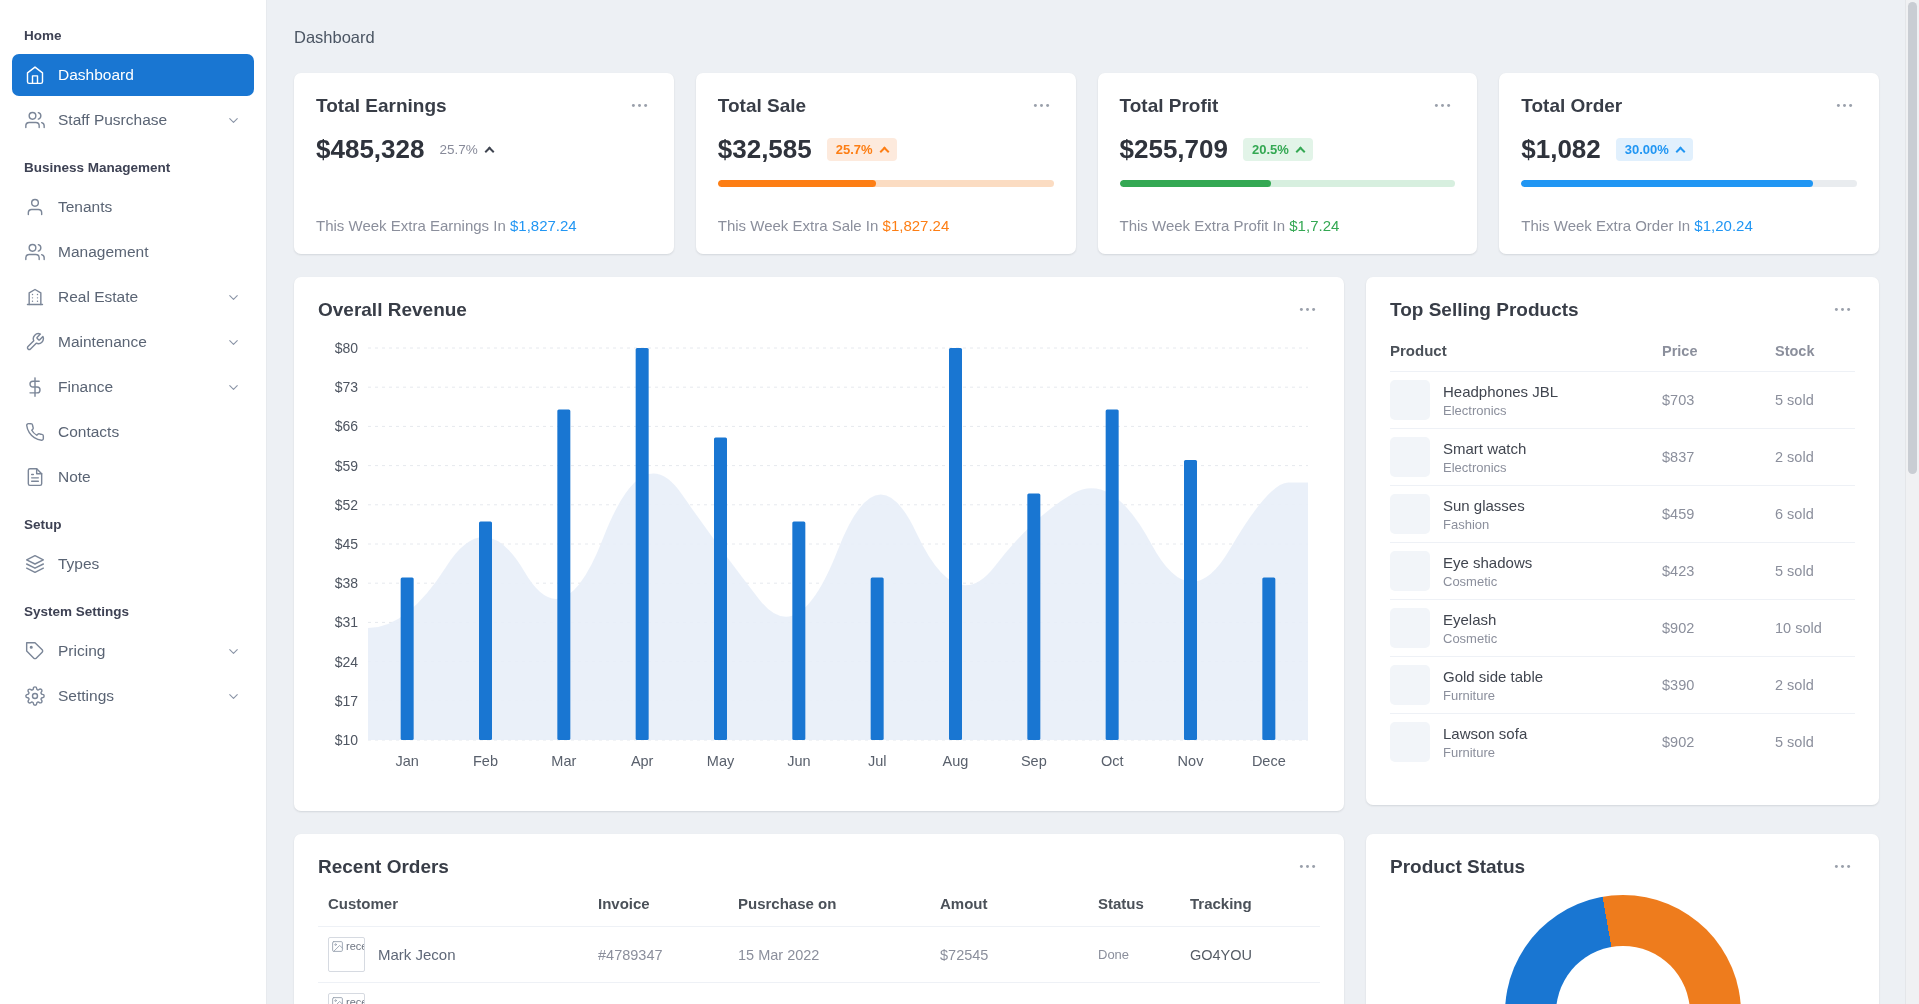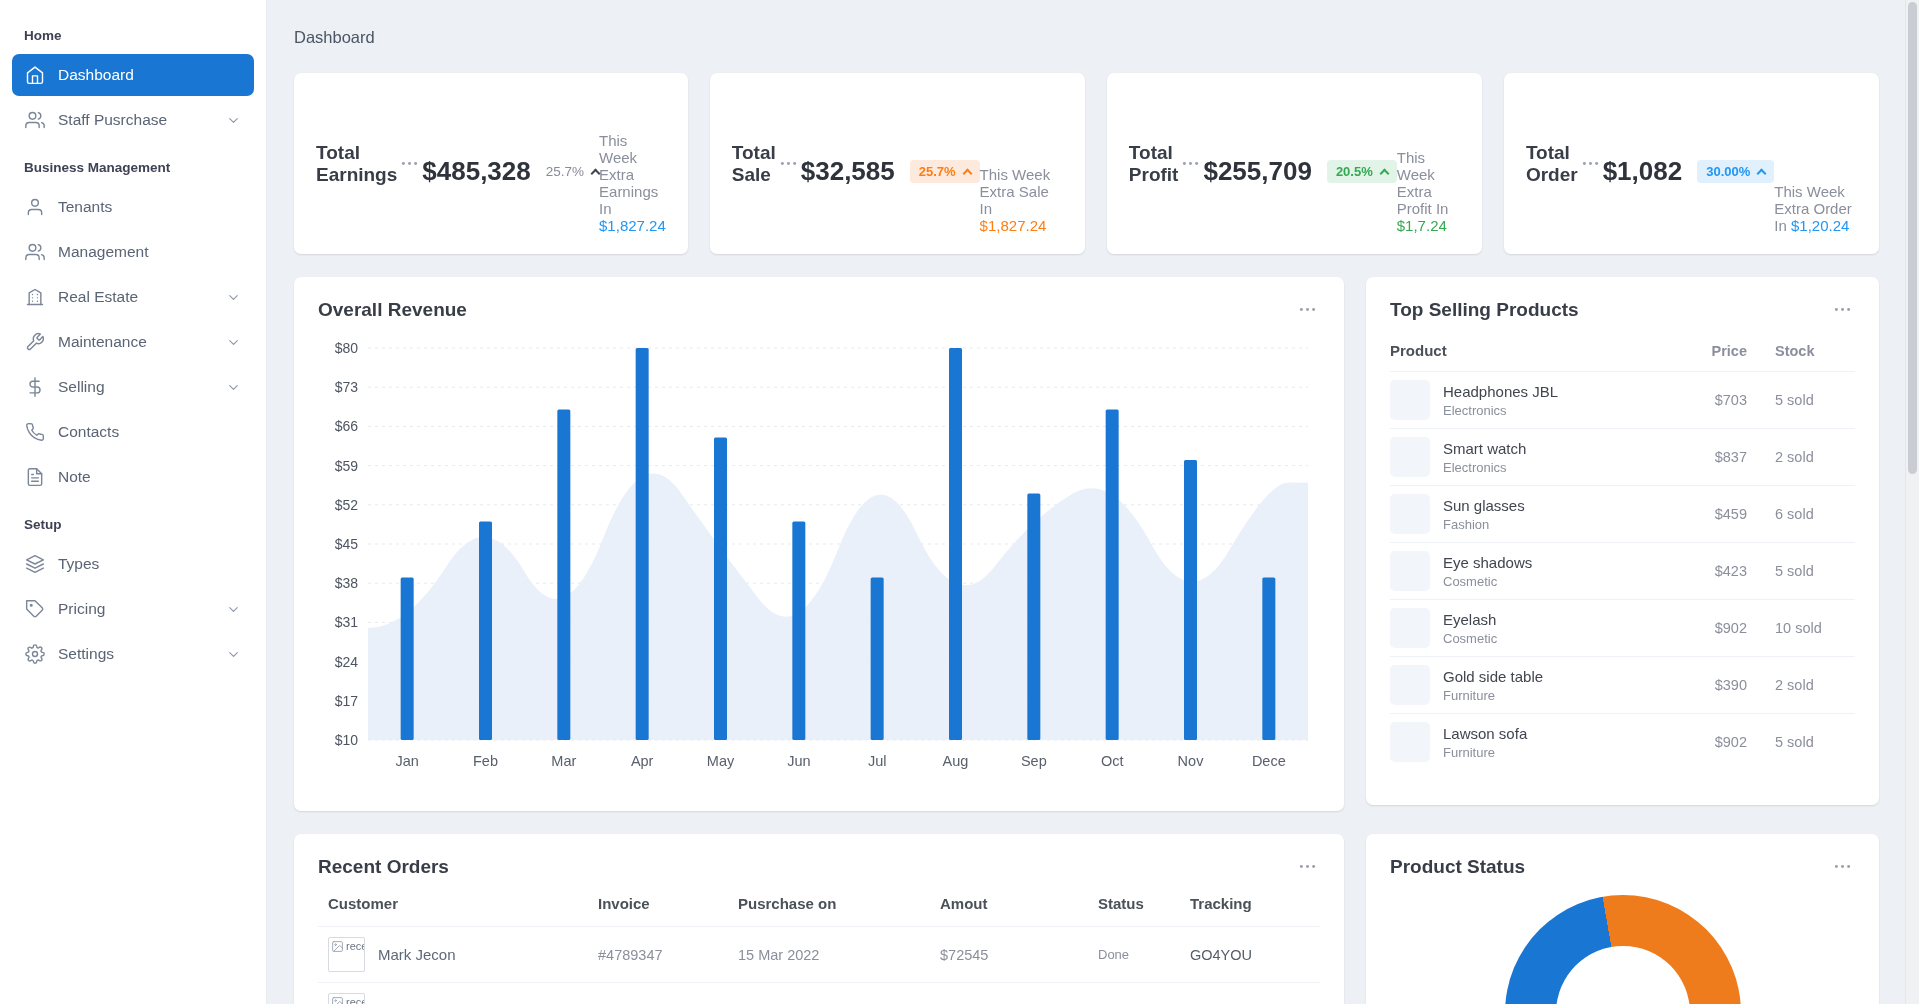--- a/index.html
+++ b/index.html
@@ -22,21 +22,21 @@
   .main{flex:1;padding:20px 26px 0 27px;overflow:hidden}
   .breadcrumb{font-size:16.5px;color:#4b5563;margin:8px 0 26px}
   .card{background:#fff;border-radius:7px;box-shadow:0 1px 2px rgba(56,65,74,.14)}
   .card-head{display:flex;align-items:center;justify-content:space-between}
   .card-title{font-size:19px;font-weight:600;color:#383d47}
   .dots{border:none;background:none;color:#9aa0ab;cursor:pointer;display:flex;padding:2px}
   .dots svg{width:21px;height:21px}
 
   
   .stats-row{display:grid;grid-template-columns:repeat(4,1fr);gap:22px;margin-bottom:23px}
-  .stat-card{padding:20px 22px;height:181px;display:flex;}
+  .stat-card{padding:20px 22px;height:181px;display:flex;flex-direction:column}
   .stat-value-row{display:flex;align-items:center;gap:15px;margin-top:16px}
   .stat-value{font-size:26px;font-weight:700;color:#2f333c}
   .badge{display:inline-flex;align-items:center;font-size:13px;font-weight:600;padding:4px 9px;border-radius:4px}
   .plain-percent{display:inline-flex;align-items:center;font-size:13.5px;color:#878a99}
   .caret{display:inline-block;width:7px;height:7px;border-left:2px solid;border-top:2px solid;transform:rotate(45deg);margin-left:8px;position:relative;top:2px}
   .progress{height:7px;border-radius:4px;margin-top:15px;overflow:hidden}
   .progress-fill{height:100%;border-radius:4px}
   .stat-footer{margin-top:auto;font-size:15px;color:#8b8f9c}
 
   .row2{display:grid;grid-template-columns:1fr 513px;gap:22px;margin-bottom:23px;align-items:start}
@@ -51,21 +51,21 @@
   .xtick{font-size:14.5px;fill:#59606c}
 
   
   .ts-header{display:flex;align-items:center;padding:16px 0 12px;border-bottom:1px solid #eef1f6;font-size:15px;font-weight:600;color:#4b5159;margin-top:4px}
   .ts-row{display:flex;align-items:center;padding:8px 0;border-bottom:1px solid #eef1f6}
   .ts-row:last-child{border-bottom:none}
   .ts-prod{flex:1;display:flex;align-items:center;gap:13px;min-width:0}
   .ts-thumb{width:40px;height:40px;border-radius:5px;background:#f2f5f9;flex:none}
   .ts-name{font-size:15px;color:#40454f}
   .ts-cat{font-size:13px;color:#8b8f9c;margin-top:3px}
-  .ts-price{width:85px;text-align:right;font-size:14.5px;color:#8b8f9c}
+  .ts-price{width:85px;font-size:14.5px;color:#8b8f9c}
   .ts-stock{width:108px;padding-left:28px;font-size:14.5px;color:#8b8f9c}
 
   
   .ord-grid{display:grid;grid-template-columns:270px 140px 202px 118px 132px 1fr;align-items:center;padding-left:10px}
   .ord-header{padding-top:16px;padding-bottom:14px;font-size:15px;font-weight:600;color:#4b5159}
   .ord-row{padding-top:10px;padding-bottom:10px;border-top:1px solid #eef1f6}
   .ord-cell{font-size:14.5px;color:#8b8f9c}
   .ord-status{font-size:13px;color:#8b8f9c;padding-left:40px}
   .ord-track{font-size:14.5px;color:#565d66}
   .ord-customer{display:flex;align-items:center;gap:13px}
@@ -164,21 +164,21 @@
           </svg>
         </span>
       </div>
       <div class="nav-item">
         <span class="nav-ic">
           <svg viewBox="0 0 24 24" fill="none" stroke="currentColor" stroke-width="1.7" stroke-linecap="round" stroke-linejoin="round">
             <path d="M12 1v22"></path>
             <path d="M17 5H9.5a3.5 3.5 0 0 0 0 7h5a3.5 3.5 0 0 1 0 7H6"></path>
           </svg>
         </span>
-        <span>Selling</span>
+        <span>Finance</span>
         <span class="nav-chevron">
           <svg viewBox="0 0 24 24" fill="none" stroke="currentColor" stroke-width="1.7" stroke-linecap="round" stroke-linejoin="round">
             <path d="M6 9l6 6 6-6"></path>
           </svg>
         </span>
       </div>
       <div class="nav-item">
         <span class="nav-ic">
           <svg viewBox="0 0 24 24" fill="none" stroke="currentColor" stroke-width="1.7" stroke-linecap="round" stroke-linejoin="round">
             <path d="M22 16.92v3a2 2 0 0 1-2.18 2 19.79 19.79 0 0 1-8.63-3.07 19.5 19.5 0 0 1-6-6A19.79 19.79 0 0 1 2.08 4.18 2 2 0 0 1 4.06 2h3a2 2 0 0 1 2 1.72 12.84 12.84 0 0 0 .7 2.81 2 2 0 0 1-.45 2.11L8.09 9.91a16 16 0 0 0 6 6l1.27-1.27a2 2 0 0 1 2.11-.45 12.84 12.84 0 0 0 2.81.7A2 2 0 0 1 22 16.92z"></path>
@@ -200,20 +200,21 @@
       <div class="nav-item">
         <span class="nav-ic">
           <svg viewBox="0 0 24 24" fill="none" stroke="currentColor" stroke-width="1.7" stroke-linecap="round" stroke-linejoin="round">
             <path d="M12 2 2 7l10 5 10-5-10-5z"></path>
             <path d="M2 17l10 5 10-5"></path>
             <path d="M2 12l10 5 10-5"></path>
           </svg>
         </span>
         <span>Types</span>
       </div>
+      <div class="side-section-header">System Settings</div>
       <div class="nav-item">
         <span class="nav-ic">
           <svg viewBox="0 0 24 24" fill="none" stroke="currentColor" stroke-width="1.7" stroke-linecap="round" stroke-linejoin="round">
             <path d="M20.59 13.41l-7.17 7.17a2 2 0 0 1-2.83 0L2 12V2h10l8.59 8.59a2 2 0 0 1 0 2.83z"></path>
             <circle cx="7.5" cy="7.5" r="1"></circle>
           </svg>
         </span>
         <span>Pricing</span>
         <span class="nav-chevron">
           <svg viewBox="0 0 24 24" fill="none" stroke="currentColor" stroke-width="1.7" stroke-linecap="round" stroke-linejoin="round">

